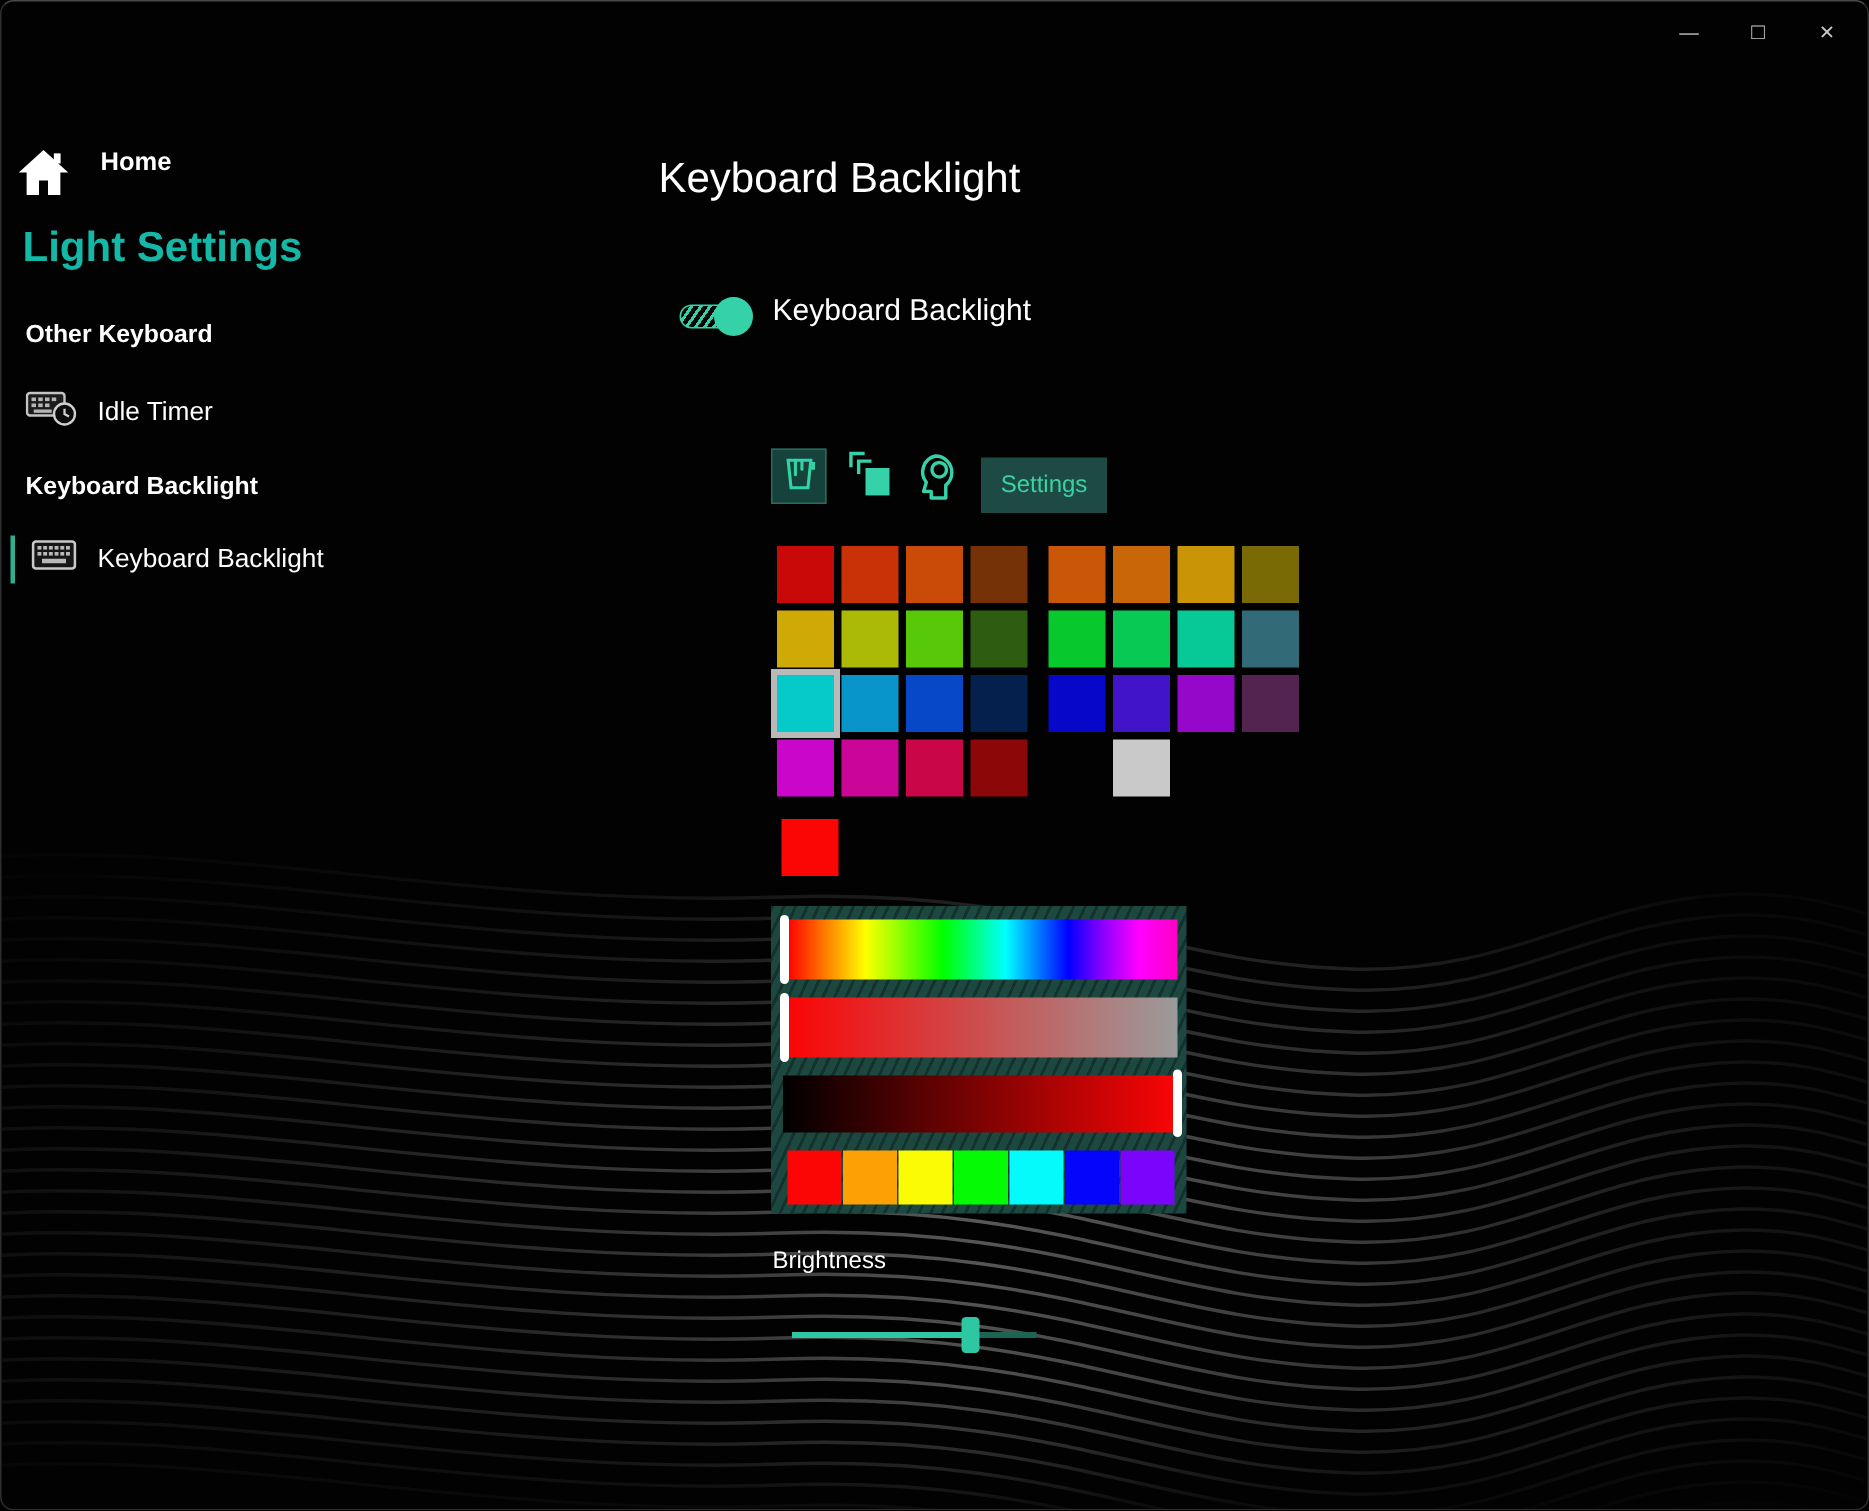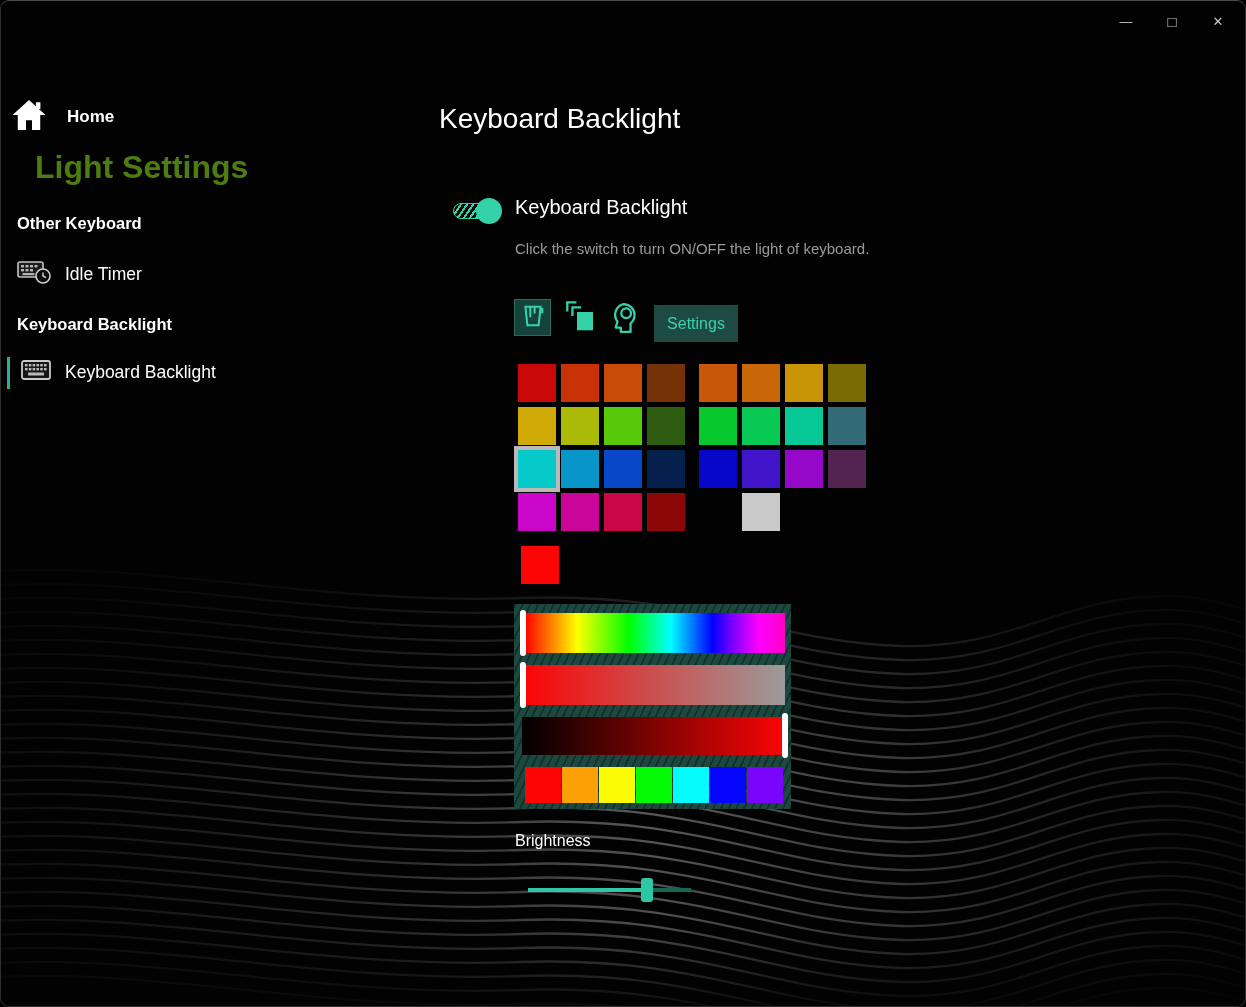--- a/index.html
+++ b/index.html
@@ -12,23 +12,23 @@
   .win-controls { position:absolute; top:0; right:4px; display:flex; z-index:30; }
   .win-btn { width:46px; height:40px; display:flex; align-items:center; justify-content:center;
              color:#c9c9c9; font-size:13px; background:transparent; border:none; cursor:pointer; }
   .win-btn.max { font-size:15px; }
 
   
   .waves { position:absolute; left:0; top:545px; width:1246px; height:462px; z-index:1; pointer-events:none; }
 
   
   .abs { position:absolute; z-index:10; }
-  .home-row { left:10px; top:97px; display:flex; align-items:center; gap:20px; cursor:pointer; }
+  .home-row { left:10px; top:97px; display:flex; align-items:flex-start; gap:20px; cursor:pointer; }
   .home-label { color:#fff; font-weight:bold; font-size:17px; }
-  .side-title { left:14px; top:148px; color:#4d7c0f; font-weight:bold; font-size:32px;margin-left:20px; }
+  .side-title { left:14px; top:148px; color:#14b8a6; font-weight:bold; font-size:28px; }
   .section-h { color:#fff; font-weight:bold; font-size:16.5px; }
   .sec1 { left:16px; top:213px; }
   .sec2 { left:16px; top:314px; }
   .side-item { display:flex; align-items:center; gap:14px; color:#fff; font-size:17.5px; cursor:pointer; }
   .item-idle { left:16px; top:258px;align-items:center; }
   .item-kb  { left:20px; top:358px; }
   .sel-bar { left:6px; top:356px; width:3px; height:32px; background:#2fae91; }
 
   
   .main-title { left:438px; top:102px; color:#fff; font-size:28px; font-weight:400; }
@@ -209,21 +209,20 @@
     </span>
     <span>Keyboard Backlight</span>
   </div>
 
   <div class="abs main-title">Keyboard Backlight</div>
 
   <div class="abs toggle">
     <span class="knob"></span>
   </div>
   <div class="abs toggle-label">Keyboard Backlight</div>
-  <div class="abs toggle-desc">Click the switch to turn ON/OFF the light of keyboard.</div>
 
   <button class="abs mode-btn mode1">
     <span>
       <svg width="26" height="26" viewBox="0 0 24 24" stroke="#35d2a9" stroke-width="1.9" fill="none" stroke-linecap="round">
         <path d="M5 3.5 H19 L17.2 20.5 H6.8 Z"></path>
         <path d="M9.5 3.5 V12.5"></path>
         <path d="M13.5 3.5 V9"></path>
         <path d="M19 5.5 h1.6 v3 h-1.9"></path>
       </svg>
     </span>

